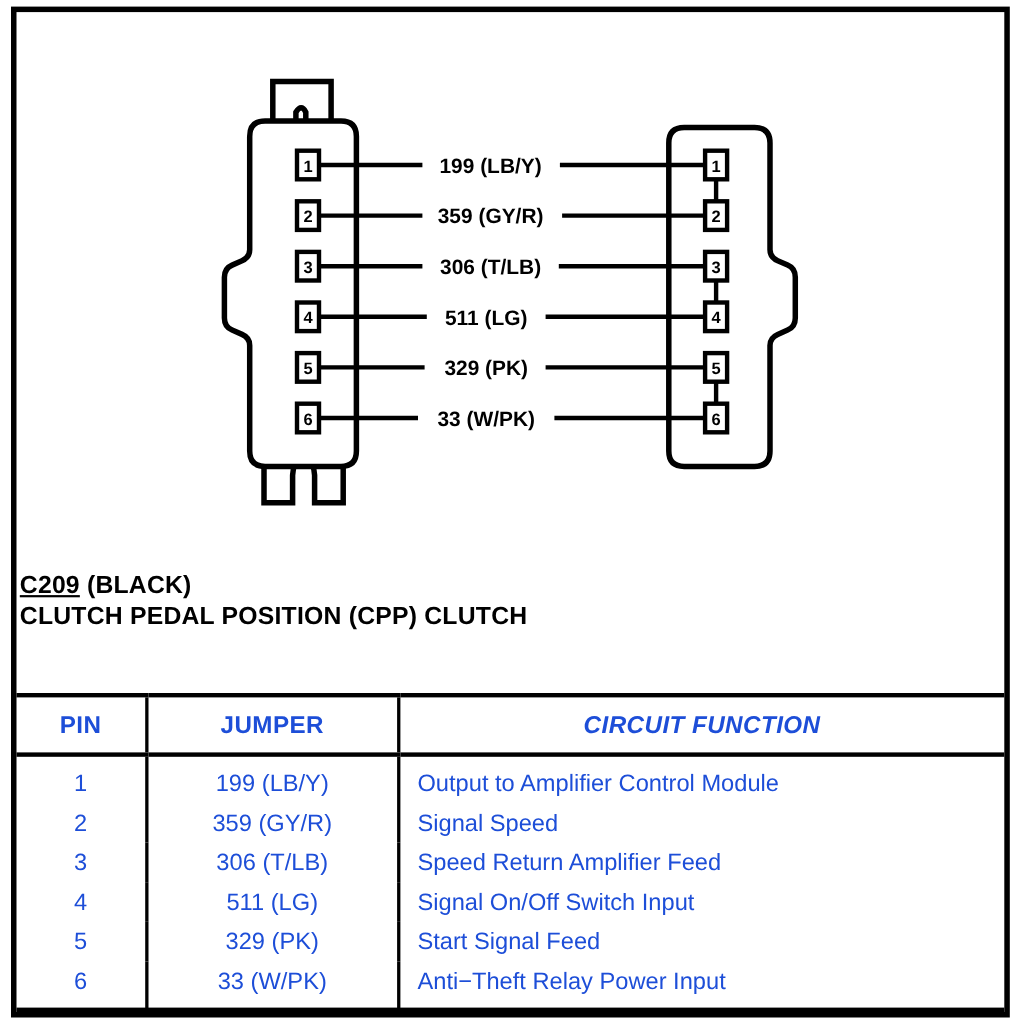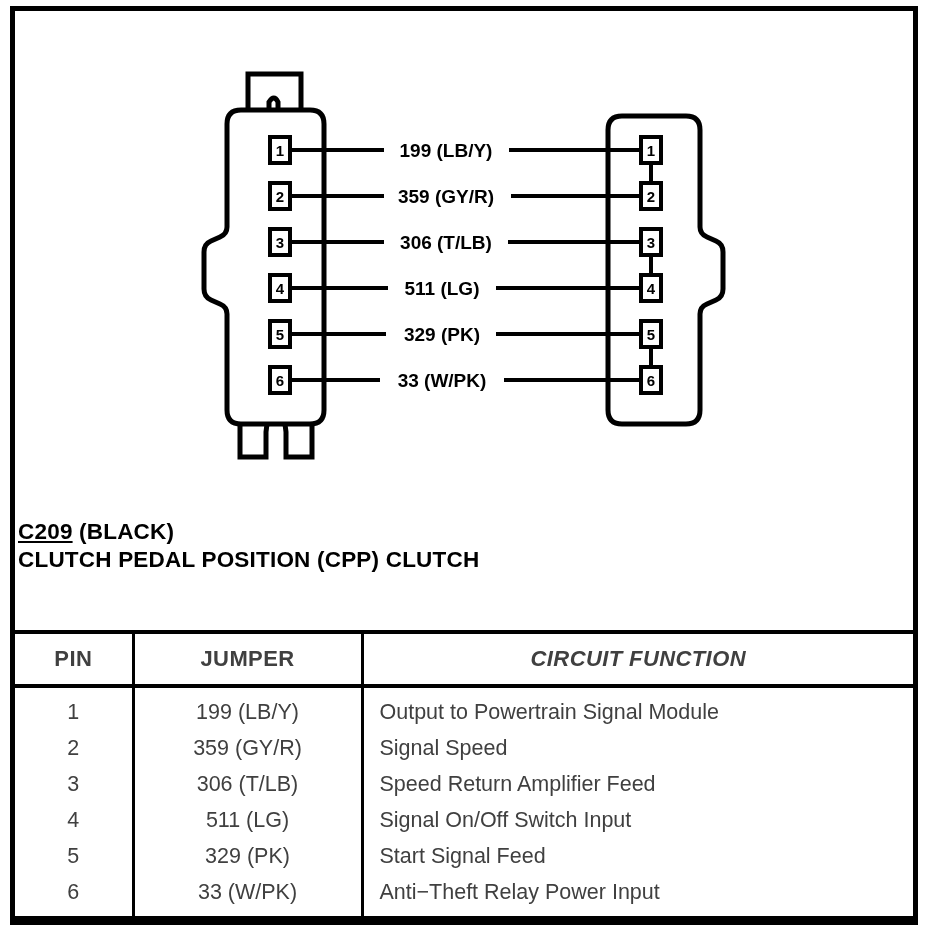--- a/index.html
+++ b/index.html
@@ -55,21 +55,21 @@
     position: absolute;
     left: 15px;
     top: 630px;
     width: 898px;
     height: 289px;
   }
   table.pin-table {
     border-collapse: collapse;
     width: 898px;
     table-layout: fixed;
-    color: #404040;
+    color: #1d4ed8;
   }
   table.pin-table col.c-pin { width: 118px; }
   table.pin-table col.c-circ { width: 229px; }
   table.pin-table col.c-fun { width: 551px; }
 
   table.pin-table thead th {
     font-size: 22px;
     font-weight: bold;
     letter-spacing: 0.4px;
     height: 50px;
@@ -298,21 +298,21 @@
         <tr>
           <th>PIN</th>
           <th>JUMPER</th>
           <th>CIRCUIT FUNCTION</th>
         </tr>
       </thead>
       <tbody>
         <tr>
           <td class="td-pin">1</td>
           <td class="td-circuit">199 (LB/Y)</td>
-          <td class="td-function">Output to Powertrain Signal Module</td>
+          <td class="td-function">Output to Amplifier Control Module</td>
         </tr>
         <tr>
           <td class="td-pin">2</td>
           <td class="td-circuit">359 (GY/R)</td>
           <td class="td-function">Signal Speed</td>
         </tr>
         <tr>
           <td class="td-pin">3</td>
           <td class="td-circuit">306 (T/LB)</td>
           <td class="td-function">Speed Return Amplifier Feed</td>

